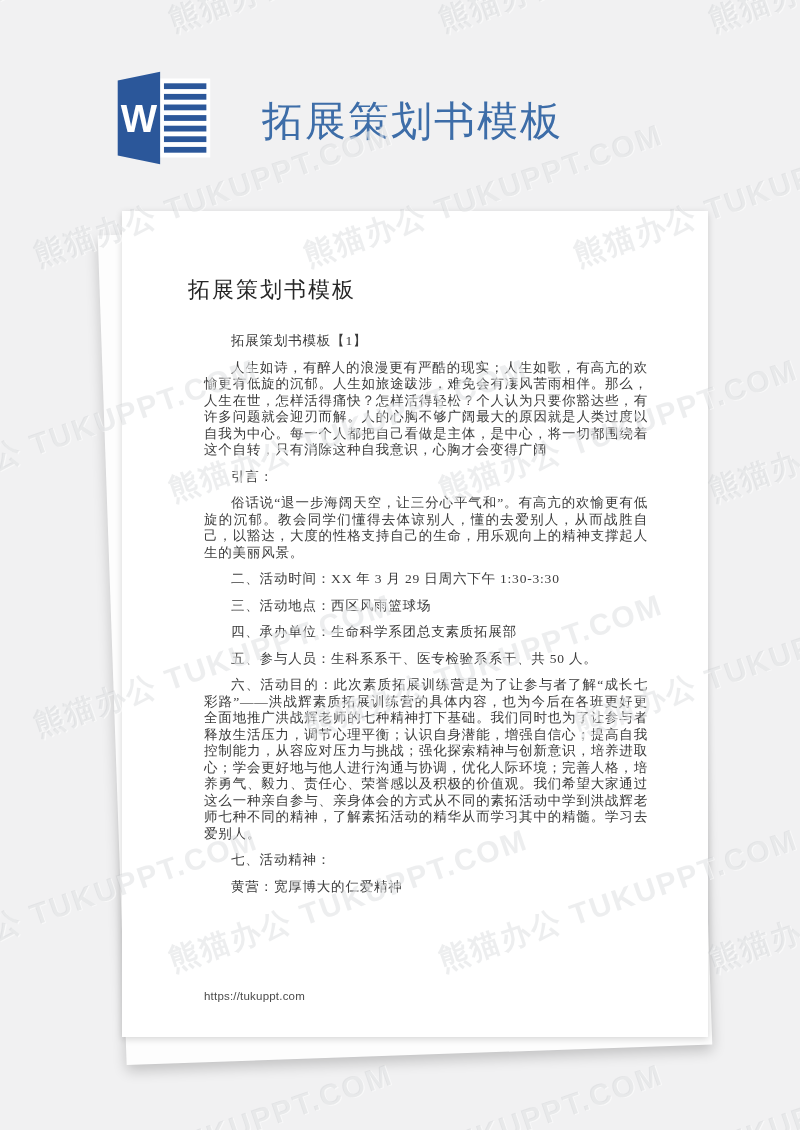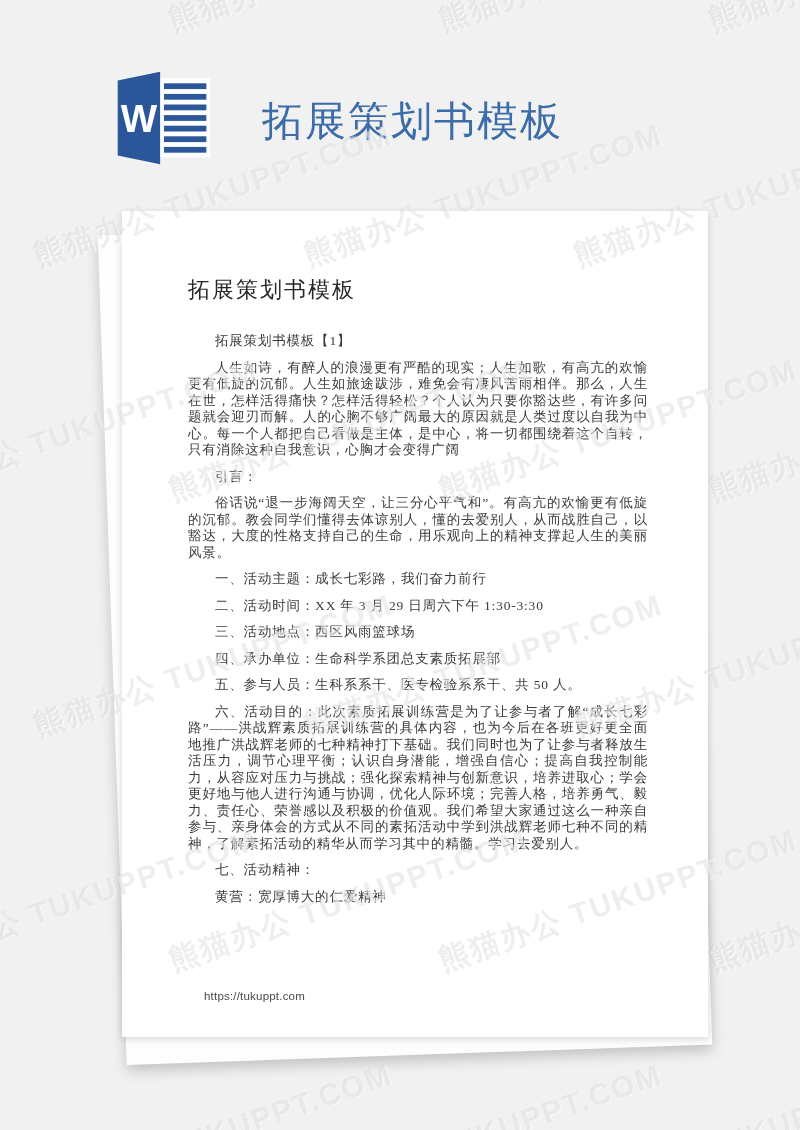--- a/index.html
+++ b/index.html
@@ -43,21 +43,21 @@
     box-sizing:border-box;
   }
   .doc-title{
     margin:0 0 28px 0;
     font-family:"Liberation Serif","DejaVu Serif",serif;
     font-size:22px;line-height:30px;font-weight:400;
     letter-spacing:2px;
     color:#262626;
   }
   .doc-para{
-    margin:0 0 10px 0;
+    margin:0 0 10px 16px;
     font-family:"Liberation Serif","DejaVu Serif",serif;
     font-size:13.5px;line-height:16.5px;
     letter-spacing:0.8px;
     color:#3b3b3b;
     text-indent:2em;
     text-align:justify;
   }
   .doc-footer{
     position:absolute;left:82px;top:779px;
     font-size:11.5px;color:#4a4a4a;
@@ -108,21 +108,20 @@
   <div class="sheet-back"></div>
 
   <div class="sheet-main">
     <div class="doc-content">
       <h2 class="doc-title">拓展策划书模板</h2>
       <div>
           <p class="doc-para">拓展策划书模板【1】</p>
           <p class="doc-para">人生如诗，有醉人的浪漫更有严酷的现实；人生如歌，有高亢的欢愉更有低旋的沉郁。人生如旅途跋涉，难免会有凄风苦雨相伴。那么，人生在世，怎样活得痛快？怎样活得轻松？个人认为只要你豁达些，有许多问题就会迎刃而解。人的心胸不够广阔最大的原因就是人类过度以自我为中心。每一个人都把自己看做是主体，是中心，将一切都围绕着这个自转，只有消除这种自我意识，心胸才会变得广阔</p>
           <p class="doc-para">引言：</p>
           <p class="doc-para">俗话说“退一步海阔天空，让三分心平气和”。有高亢的欢愉更有低旋的沉郁。教会同学们懂得去体谅别人，懂的去爱别人，从而战胜自己，以豁达，大度的性格支持自己的生命，用乐观向上的精神支撑起人生的美丽风景。</p>
-          <p class="doc-para">一、活动主题：成长七彩路，我们奋力前行</p>
           <p class="doc-para">二、活动时间：XX 年 3 月 29 日周六下午 1:30-3:30</p>
           <p class="doc-para">三、活动地点：西区风雨篮球场</p>
           <p class="doc-para">四、承办单位：生命科学系团总支素质拓展部</p>
           <p class="doc-para">五、参与人员：生科系系干、医专检验系系干、共 50 人。</p>
           <p class="doc-para">六、活动目的：此次素质拓展训练营是为了让参与者了解“成长七彩路”——洪战辉素质拓展训练营的具体内容，也为今后在各班更好更全面地推广洪战辉老师的七种精神打下基础。我们同时也为了让参与者释放生活压力，调节心理平衡；认识自身潜能，增强自信心；提高自我控制能力，从容应对压力与挑战；强化探索精神与创新意识，培养进取心；学会更好地与他人进行沟通与协调，优化人际环境；完善人格，培养勇气、毅力、责任心、荣誉感以及积极的价值观。我们希望大家通过这么一种亲自参与、亲身体会的方式从不同的素拓活动中学到洪战辉老师七种不同的精神，了解素拓活动的精华从而学习其中的精髓。学习去爱别人。</p>
           <p class="doc-para">七、活动精神：</p>
           <p class="doc-para">黄营：宽厚博大的仁爱精神</p>
         </div>
       <div class="doc-footer">https://tukuppt.com</div>
     </div>

